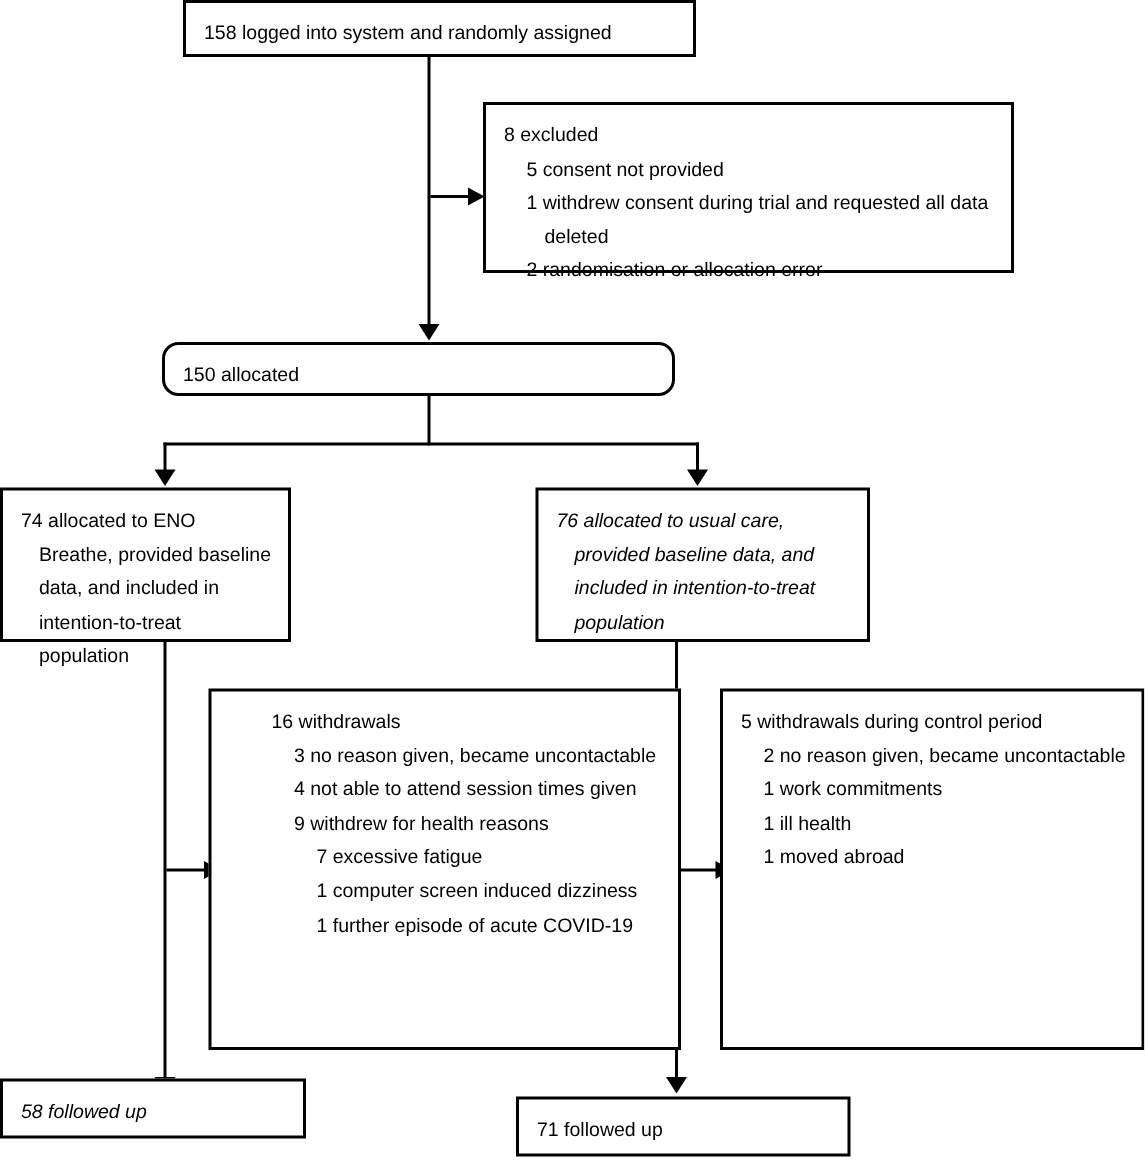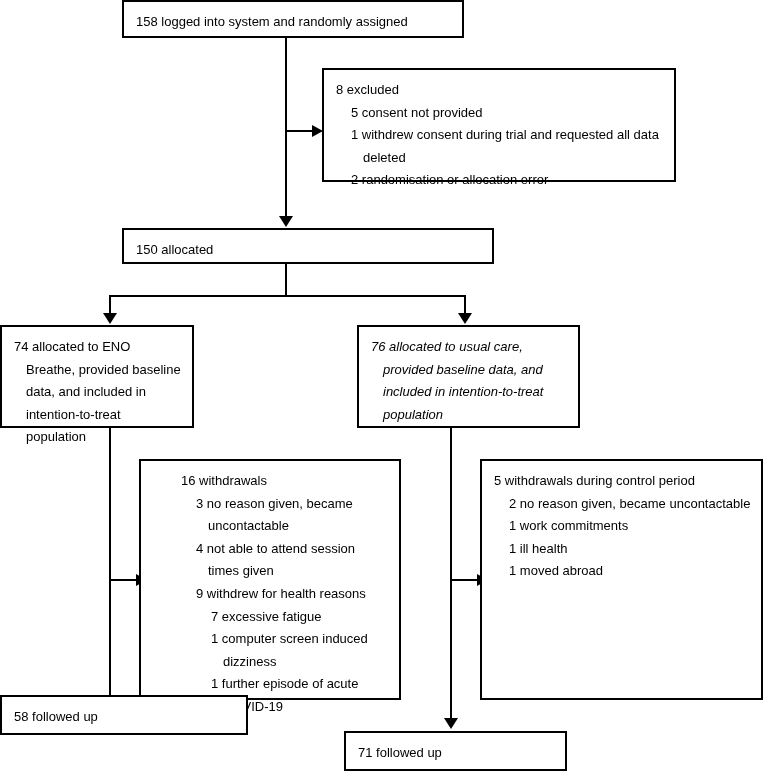--- a/index.html
+++ b/index.html
@@ -103,39 +103,39 @@
 
   <div class="box" style="left:322px; top:68px;  width:354px; height:114px;">
     <ul class="lines">
         <li class="ln lvl0">8 excluded</li>
         <li class="ln lvl1">5 consent not provided</li>
         <li class="ln lvl1">1 withdrew consent during trial and requested all data deleted</li>
         <li class="ln lvl1">2 randomisation or allocation error</li>
       </ul>
   </div>
 
-  <div class="box" style="left:122px; top:228px; width:372px; height:36px;">
+  <div class="box" style="left:108px; top:228px; width:342px; height:36px;border-radius:11px;">
     <ul class="lines">
         <li class="ln lvl0">150 allocated</li>
       </ul>
   </div>
 
   <div class="box" style="left:0px;   top:325px; width:194px; height:103px;">
     <ul class="lines">
         <li class="ln lvl0">74 allocated to ENO Breathe, provided baseline data, and included in intention-to-treat population</li>
       </ul>
   </div>
 
   <div class="box" style="left:357px; top:325px; width:223px; height:103px;font-style:italic;">
     <ul class="lines">
         <li class="ln lvl0">76 allocated to usual care, provided baseline data, and included in intention-to-treat population</li>
       </ul>
   </div>
 
-  <div class="box" style="left:139px; top:459px; width:262px; height:241px;padding-left:40px;">
+  <div class="box" style="left:139px; top:459px; width:315px; height:241px;padding-left:40px;">
     <ul class="lines">
         <li class="ln lvl0">16 withdrawals</li>
         <li class="ln lvl1">3 no reason given, became uncontactable</li>
         <li class="ln lvl1">4 not able to attend session times given</li>
         <li class="ln lvl1">9 withdrew for health reasons</li>
         <li class="ln lvl2">7 excessive fatigue</li>
         <li class="ln lvl2">1 computer screen induced dizziness</li>
         <li class="ln lvl2">1 further episode of acute COVID-19</li>
       </ul>
   </div>
@@ -143,21 +143,21 @@
   <div class="box" style="left:480px; top:459px; width:283px; height:241px;">
     <ul class="lines">
         <li class="ln lvl0">5 withdrawals during control period</li>
         <li class="ln lvl1">2 no reason given, became uncontactable</li>
         <li class="ln lvl1">1 work commitments</li>
         <li class="ln lvl1">1 ill health</li>
         <li class="ln lvl1">1 moved abroad</li>
       </ul>
   </div>
 
-  <div class="box" style="left:0px;   top:695px; width:248px; height:40px;">
+  <div class="box" style="left:0px;   top:719px; width:204px; height:40px;font-style:italic;">
     <ul class="lines">
         <li class="ln lvl0">58 followed up</li>
       </ul>
   </div>
 
   <div class="box" style="left:344px; top:731px; width:223px; height:40px;">
     <ul class="lines">
         <li class="ln lvl0">71 followed up</li>
       </ul>
   </div>

